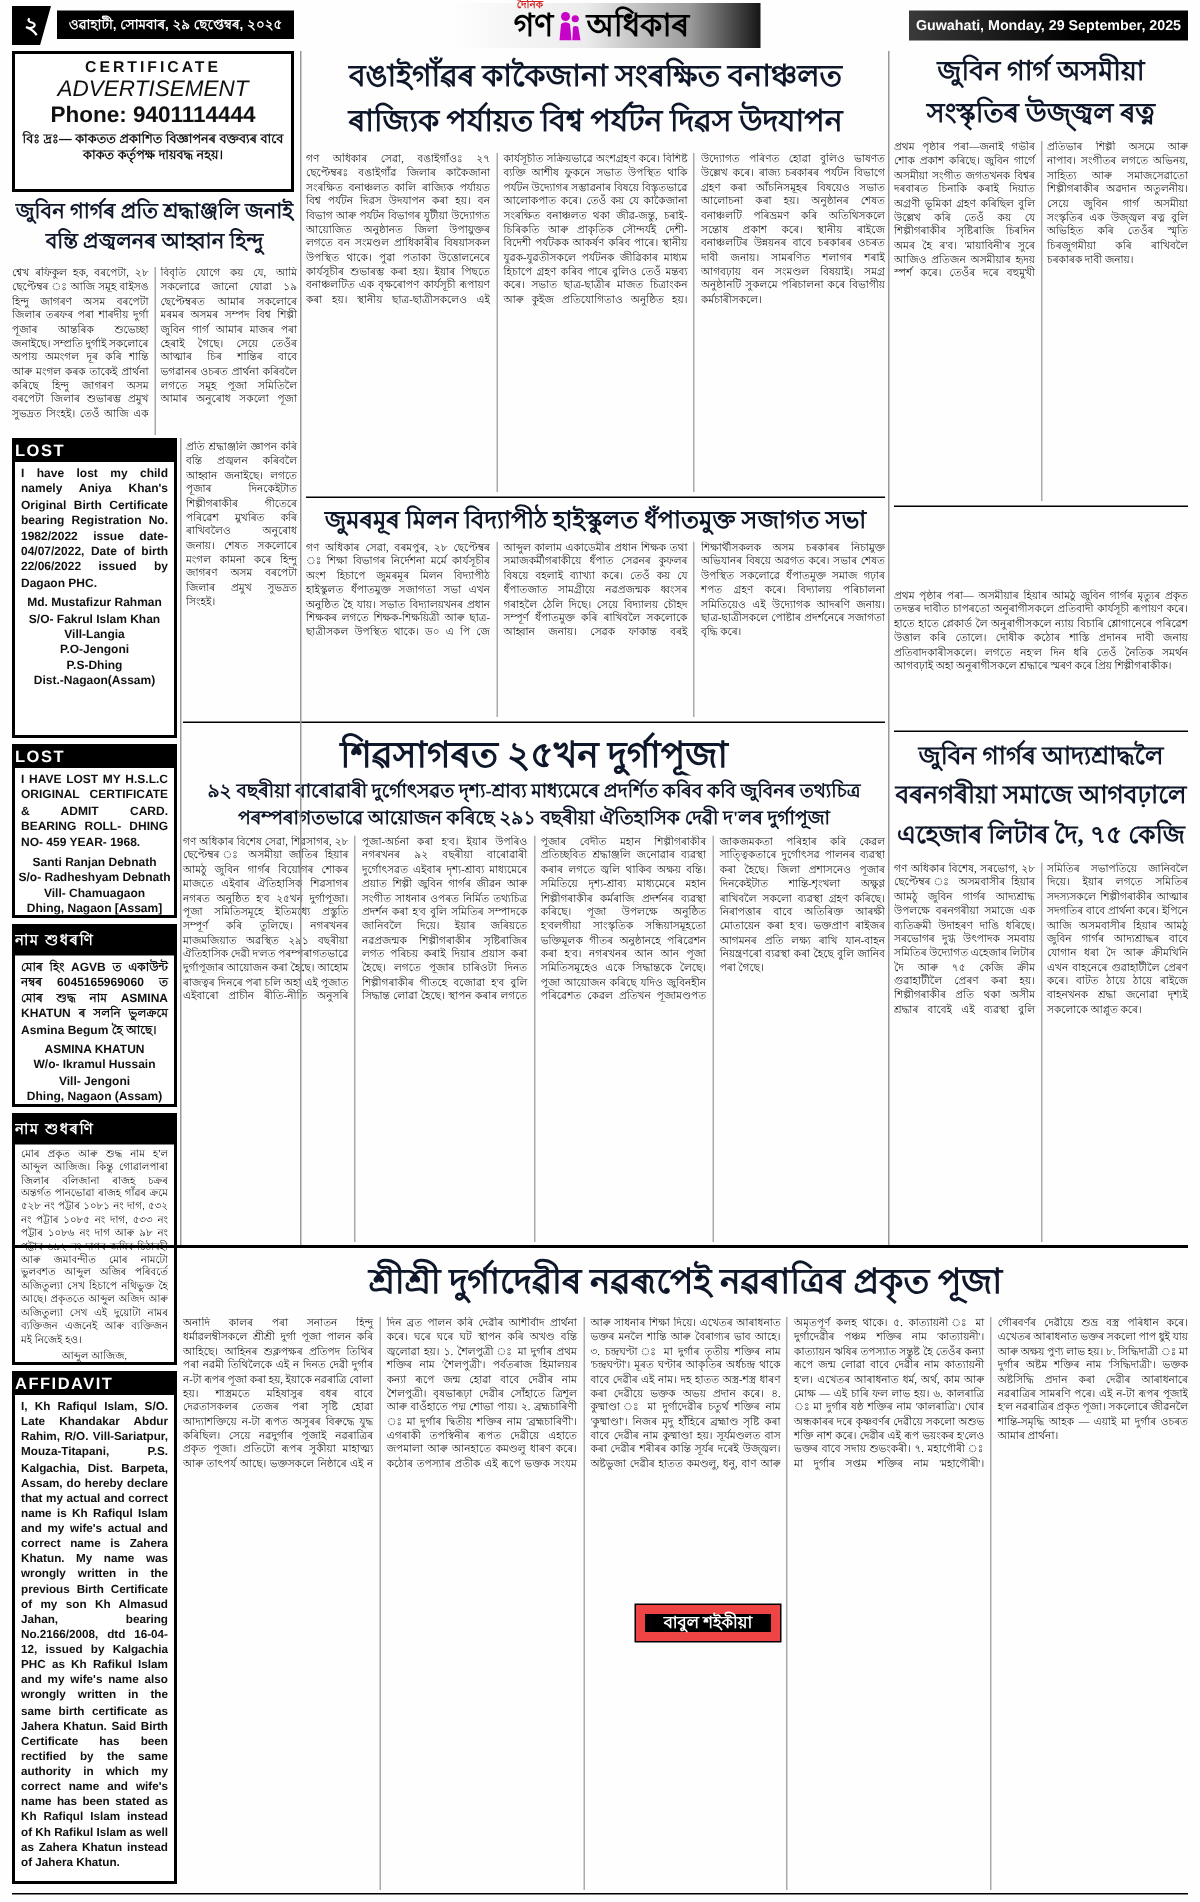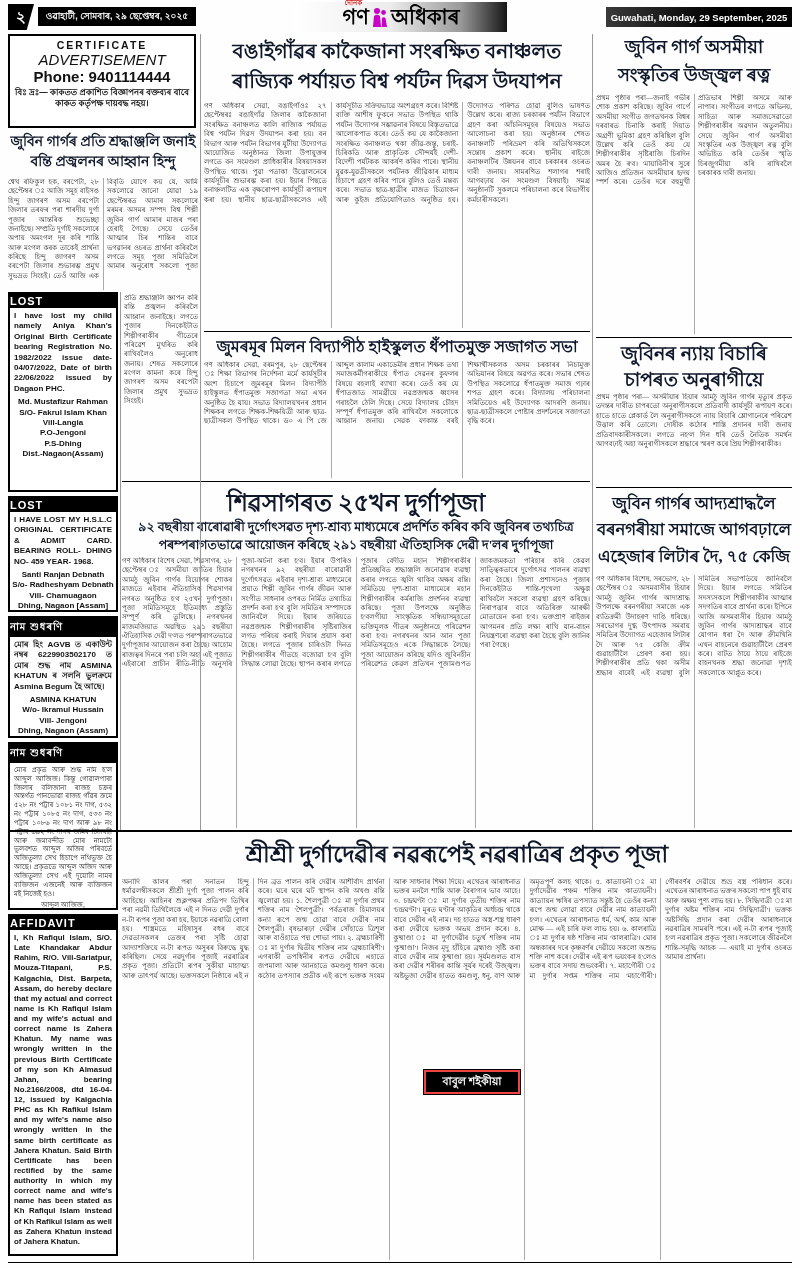--- a/index.html
+++ b/index.html
@@ -46,21 +46,21 @@
   .nbox .bbody { font-size:8px; font-weight:bold; line-height:1.3; padding:3px 4px 1px 4px; text-align:justify; }
   .nbox .bsig  { font-size:8px; font-weight:bold; text-align:center; white-space:pre-line; padding:2px 2px 3px 2px; line-height:1.3; }
   .classified { text-align:center; padding:3px 4px; }
   .classified .c1 { font-size:10.5px; font-weight:bold; letter-spacing:2px; }
   .classified .c2 { font-size:15px; font-weight:normal; font-style:italic; }
   .classified .c3 { font-size:15px; font-weight:bold; }
   .classified .c4 { font-size:8.5px; font-weight:bold; line-height:1.35; margin-top:2px; }
 
   .author-box { background:#000; color:#fff; font-weight:bold; font-size:11px;
                 display:flex; align-items:center; justify-content:center;
-                border:2px solid #ef4444; outline:1px solid #000; }
+                border:6px solid #ef4444; outline:1px solid #000; }
 </style>
 </head>
 <body>
 
 <div class="page">
 
   <div class="abs pgnum">২</div>
   <div class="abs asdate">ওৱাহাটী, সোমবাৰ, ২৯ ছেপ্তেম্বৰ, ২০২৫</div>
   <div class="abs masthead">
     <span class="mast-left">
@@ -106,21 +106,21 @@
     <div class="btitle">LOST</div>
     <div class="bbody">I HAVE LOST MY H.S.L.C ORIGINAL CERTIFICATE &amp; ADMIT CARD. BEARING ROLL- DHING NO- 459 YEAR- 1968.</div>
     <div class="bsig">Santi Ranjan Debnath
 S/o- Radheshyam Debnath
 Vill- Chamuagaon
 Dhing, Nagaon [Assam]</div>
   </div>
 
   <div class="abs nbox" style="left:8px; top:616px; width:110px; height:122px;">
     <div class="btitle" style="font-size:10px;">নাম শুধৰণি</div>
-    <div class="bbody">মোৰ হিং AGVB ত একাউন্ট নম্বৰ 6229903502170 ত মোৰ শুদ্ধ নাম ASMINA KHATUN ৰ সলনি ভুলক্ৰমে Asmina Begum হৈ আছে।</div>
+    <div class="bbody">মোৰ হিং AGVB ত একাউন্ট নম্বৰ 6045165969060 ত মোৰ শুদ্ধ নাম ASMINA KHATUN ৰ সলনি ভুলক্ৰমে Asmina Begum হৈ আছে।</div>
     <div class="bsig">ASMINA KHATUN
 W/o- Ikramul Hussain
 Vill- Jengoni
 Dhing, Nagaon (Assam)</div>
   </div>
 
   <div class="abs nbox" style="left:8px; top:742px; width:110px; height:168px;">
     <div class="btitle" style="font-size:10px;">নাম শুধৰণি</div>
     <div class="bbody" style="font-size:6.8px; font-weight:normal;">মোৰ প্ৰকৃত আৰু শুদ্ধ নাম হ'ল আব্দুল আজিজ। কিন্তু গোৱালপাৰা জিলাৰ বলিজানা ৰাজহ চক্ৰৰ অন্তৰ্গত পানভোৱা ৰাজহ গাঁৱৰ ক্ৰমে ৫২৮ নং পট্টাৰ ১০৮১ নং দাগ, ৫৩২ নং পট্টাৰ ১০৮৫ নং দাগ, ৫৩৩ নং পট্টাৰ ১০৮৬ নং দাগ আৰু ৯৮ নং পট্টাৰ ৬৯২ নং দাগৰ জমিৰ চিঠাবহী আৰু জমাবন্দীত মোৰ নামটো ভুলবশত আব্দুল অজিৰ পৰিবৰ্তে অজিতুল্যা সেখ হিচাপে নথিভুক্ত হৈ আছে। প্ৰকৃততে আব্দুল অজিদ আৰু অজিতুল্যা সেখ এই দুয়োটা নামৰ ব্যক্তিজন এজনেই আৰু ব্যক্তিজন মই নিজেই হও।</div>
     <div class="bsig" style="font-size:6.8px; font-weight:normal;">আব্দুল আজিজ,
@@ -163,21 +163,20 @@
     <span>পূজা আয়োজন কৰিছে যদিও জুবিনহীন পৰিৱেশত কেৱল প্ৰতিখন পূজামণ্ডপত জাকজমকতা পৰিহাৰ কৰি কেৱল সাত্ত্বিকতাৰে দুৰ্গোৎসৱ পালনৰ ব্যৱস্থা কৰা হৈছে। জিলা প্ৰশাসনেও পূজাৰ দিনকেইটাত শান্তি-শৃংখলা অক্ষুণ্ণ ৰাখিবলৈ সকলো ব্যৱস্থা গ্ৰহণ কৰিছে। নিৰাপত্তাৰ বাবে অতিৰিক্ত আৰক্ষী মোতায়েন কৰা হ'ব। ভক্তপ্ৰাণ ৰাইজৰ আগমনৰ প্ৰতি লক্ষ্য ৰাখি যান-বাহন নিয়ন্ত্ৰণৰো ব্যৱস্থা কৰা হৈছে বুলি জানিব পৰা গৈছে।</span>
   </div>
 
   <div class="abs body-txt cols2" style="left:596px; top:94px; width:196px; height:240px;">
     <span>প্ৰথম পৃষ্ঠাৰ পৰা—জনাই গভীৰ শোক প্ৰকাশ কৰিছে। জুবিন গাৰ্গে অসমীয়া সংগীত জগতখনক বিশ্বৰ দৰবাৰত চিনাকি কৰাই দিয়াত অগ্ৰণী ভূমিকা গ্ৰহণ কৰিছিল বুলি উল্লেখ কৰি তেওঁ কয় যে শিল্পীগৰাকীৰ সৃষ্টিৰাজি চিৰদিন অমৰ হৈ ৰ'ব। 'মায়াবিনী'ৰ সুৰে আজিও প্ৰতিজন অসমীয়াৰ হৃদয় স্পৰ্শ কৰে।</span>
     <span>তেওঁৰ দৰে বহুমুখী প্ৰতিভাৰ শিল্পী অসমে আৰু নাপাব। সংগীতৰ লগতে অভিনয়, সাহিত্য আৰু সমাজসেৱাতো শিল্পীগৰাকীৰ অৱদান অতুলনীয়। সেয়ে জুবিন গাৰ্গ অসমীয়া সংস্কৃতিৰ এক উজ্জ্বল ৰত্ন বুলি অভিহিত কৰি তেওঁৰ স্মৃতি চিৰজুগমীয়া কৰি ৰাখিবলৈ চৰকাৰক দাবী জনায়।</span>
   </div>
   <div class="abs hl" style="left:596px; top:34px; width:196px; height:56px; font-size:18px; line-height:1.55;">জুবিন গাৰ্গ অসমীয়া সংস্কৃতিৰ উজ্জ্বল ৰত্ন</div>
   <div class="abs rule-h" style="left:596px; top:337px; width:196px;"></div>
 
-  <div class="abs hl" style="left:596px; top:341px; width:196px; height:50px; font-size:19px; line-height:1.35;">জুবিনৰ ন্যায় বিচাৰি চাপৰত অনুৰাগীয়ে</div>
   <div class="abs body-txt" style="left:596px; top:393px; width:196px; height:92px;">প্ৰথম পৃষ্ঠাৰ পৰা— অসমীয়াৰ হিয়াৰ আমঠু জুবিন গাৰ্গৰ মৃত্যুৰ প্ৰকৃত তদন্তৰ দাবীত চাপৰতো অনুৰাগীসকলে প্ৰতিবাদী কাৰ্যসূচী ৰূপায়ণ কৰে। হাতে হাতে প্লেকাৰ্ড লৈ অনুৰাগীসকলে ন্যায় বিচাৰি শ্লোগানেৰে পৰিৱেশ উত্তাল কৰি তোলে। দোষীক কঠোৰ শাস্তি প্ৰদানৰ দাবী জনায় প্ৰতিবাদকাৰীসকলে। লগতে নহ'ল দিন ধৰি তেওঁ নৈতিক সমৰ্থন আগবঢ়াই অহা অনুৰাগীসকলে শ্ৰদ্ধাৰে স্মৰণ কৰে প্ৰিয় শিল্পীগৰাকীক।</div>
   <div class="abs rule-h" style="left:596px; top:487px; width:196px;"></div>
 
   <div class="abs hl" style="left:596px; top:491px; width:196px; height:80px; font-size:16.5px; line-height:1.6;">জুবিন গাৰ্গৰ আদ্যশ্ৰাদ্ধলৈ বৰনগৰীয়া সমাজে আগবঢ়ালে এহেজাৰ লিটাৰ দৈ, ৭৫ কেজি ক্ৰীম</div>
   <div class="abs body-txt cols2" style="left:596px; top:575px; width:196px; height:253px;">
     <span>গণ অধিকাৰ বিশেষ, সৰভোগ, ২৮ ছেপ্টেম্বৰ ঃ অসমবাসীৰ হিয়াৰ আমঠু জুবিন গাৰ্গৰ আদ্যশ্ৰাদ্ধ উপলক্ষে বৰনগৰীয়া সমাজে এক ব্যতিক্ৰমী উদাহৰণ দাঙি ধৰিছে। সৰভোগৰ দুগ্ধ উৎপাদক সমবায় সমিতিৰ উদ্যোগত এহেজাৰ লিটাৰ দৈ আৰু ৭৫ কেজি ক্ৰীম গুৱাহাটীলৈ প্ৰেৰণ কৰা হয়। শিল্পীগৰাকীৰ প্ৰতি থকা অসীম শ্ৰদ্ধাৰ বাবেই এই ব্যৱস্থা বুলি সমিতিৰ সভাপতিয়ে জানিবলৈ দিয়ে।</span>
     <span>ইয়াৰ লগতে সমিতিৰ সদস্যসকলে শিল্পীগৰাকীৰ আত্মাৰ সদগতিৰ বাবে প্ৰাৰ্থনা কৰে। ইপিনে আজি অসমবাসীৰ হিয়াৰ আমঠু জুবিন গাৰ্গৰ আদ্যশ্ৰাদ্ধৰ বাবে যোগান ধৰা দৈ আৰু ক্ৰীমখিনি এখন বাহনেৰে গুৱাহাটীলৈ প্ৰেৰণ কৰে। বাটত ঠায়ে ঠায়ে ৰাইজে বাহনখনক শ্ৰদ্ধা জনোৱা দৃশ্যই সকলোকে আপ্লুত কৰে।</span>
   </div>
 
   <div class="abs rule-v" style="left:200px; top:34px; height:796px;"></div>

